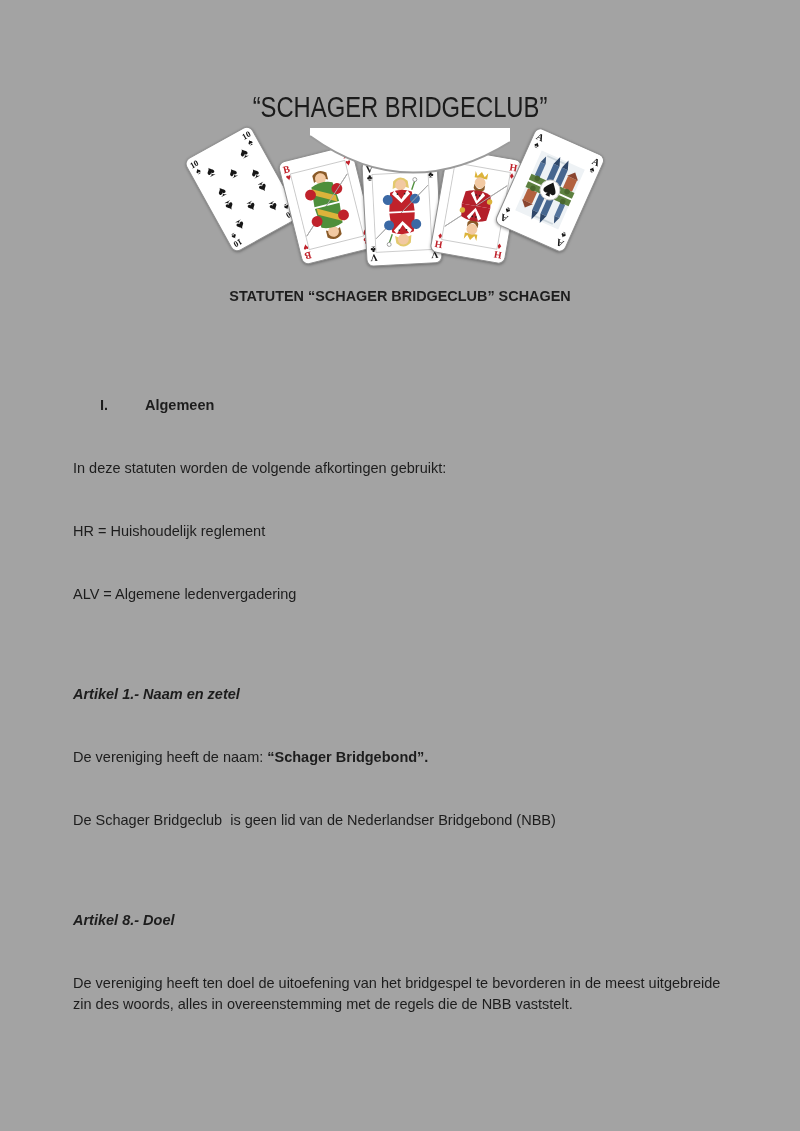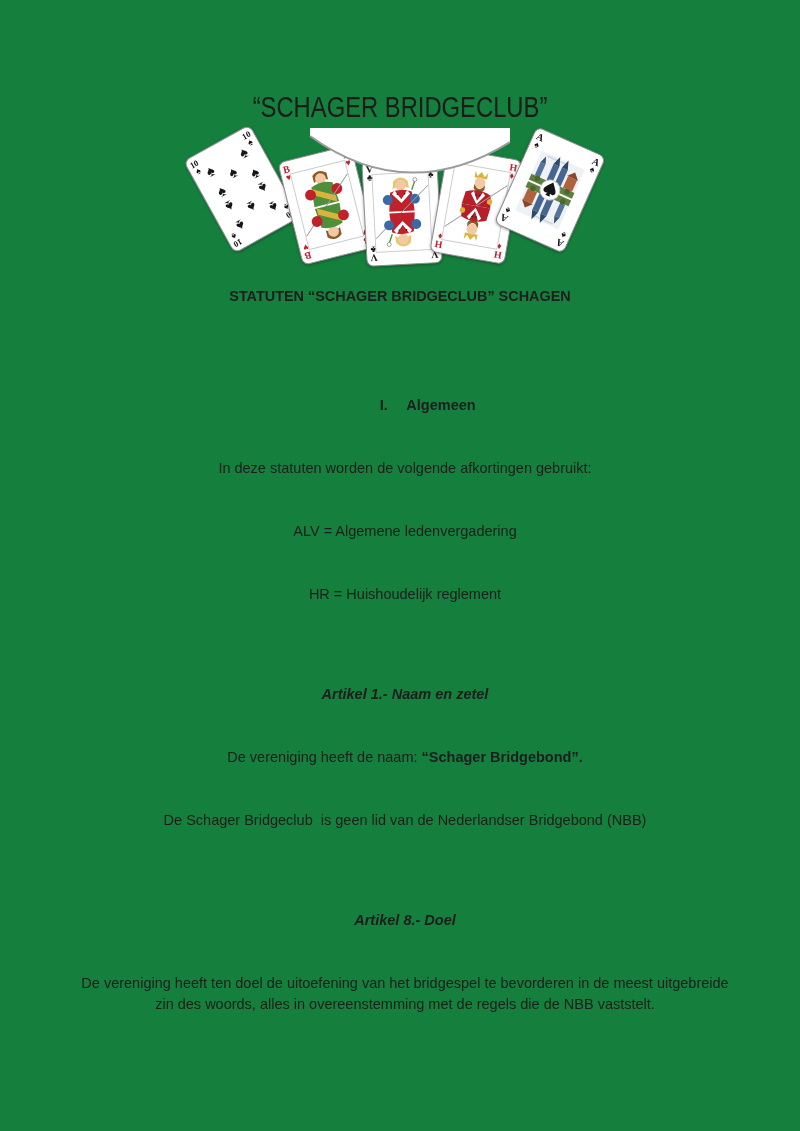--- a/index.html
+++ b/index.html
@@ -1,29 +1,29 @@
 <!DOCTYPE html>
 <html><head>
 <meta charset="utf-8">
 <style>
   html,body{margin:0;padding:0;background:#ffffff;}
-  .page{position:relative;width:800px;height:1131px;background:#15803d;overflow:hidden;
+  .page{position:relative;width:800px;height:1131px;background:#a3a3a3;overflow:hidden;
         font-family:"Liberation Sans",sans-serif;color:#1d1d1d;}
 
   
   .doc-title{position:absolute;top:92px;left:0;width:800px;text-align:center;
              font-size:29px;font-weight:400;letter-spacing:0;line-height:1.1;
              transform:scaleX(.82);transform-origin:center;color:#1b1b1b;}
   .doc-subtitle{position:absolute;top:287px;left:0;width:800px;text-align:center;
              font-size:15.5px;font-weight:700;transform:scaleX(.93);transform-origin:center;}
 
   
   .body-text{position:absolute;top:332px;left:73px;width:664px;
              font-size:14.5px;line-height:21px;white-space:pre-wrap;}
-  .body-text p{margin:0;text-align:center;}
+  .body-text p{margin:0;}
   .art-head{font-weight:700;font-style:italic;}
   .gap{margin-top:16px !important;}
   .roman{font-weight:700;}
   .roman .rn{display:inline-block;margin-left:27px;min-width:45px;}
   .b{font-weight:700;}
 
   
   .fan{position:absolute;left:192px;top:128px;width:415px;height:140px;}
   .card{position:absolute;width:74px;height:104px;background:#fff;
         border:1px solid #8f8f8f;border-radius:7px;
@@ -242,22 +242,22 @@
       <path d="M118 8 Q215 78 318 14" fill="none" stroke="#9b9b9b" stroke-width="2"></path>
     </svg>
   </div>
 
   <div class="doc-subtitle">STATUTEN “SCHAGER BRIDGECLUB” SCHAGEN</div>
 
   <div class="body-text">
 
     <p class="roman"><span class="rn">I.</span><span>Algemeen</span></p>
     <p>In deze statuten worden de volgende afkortingen gebruikt:</p>
+    <p>HR = Huishoudelijk reglement</p>
     <p>ALV = Algemene ledenvergadering</p>
-    <p>HR = Huishoudelijk reglement</p>
 
     <p class="art-head gap">Artikel 1.- Naam en zetel</p>
     <p><span>De vereniging heeft de naam: </span><span class="b">“Schager Bridgebond”.</span></p>
     <p>De Schager Bridgeclub  is geen lid van de Nederlandser Bridgebond (NBB)</p>
 
     <p class="art-head gap">Artikel 8.- Doel</p>
     <p>De vereniging heeft ten doel de uitoefening van het bridgespel te bevorderen in de meest uitgebreide zin des woords, alles in overeenstemming met de regels die de NBB vaststelt.</p>
     
 
     

